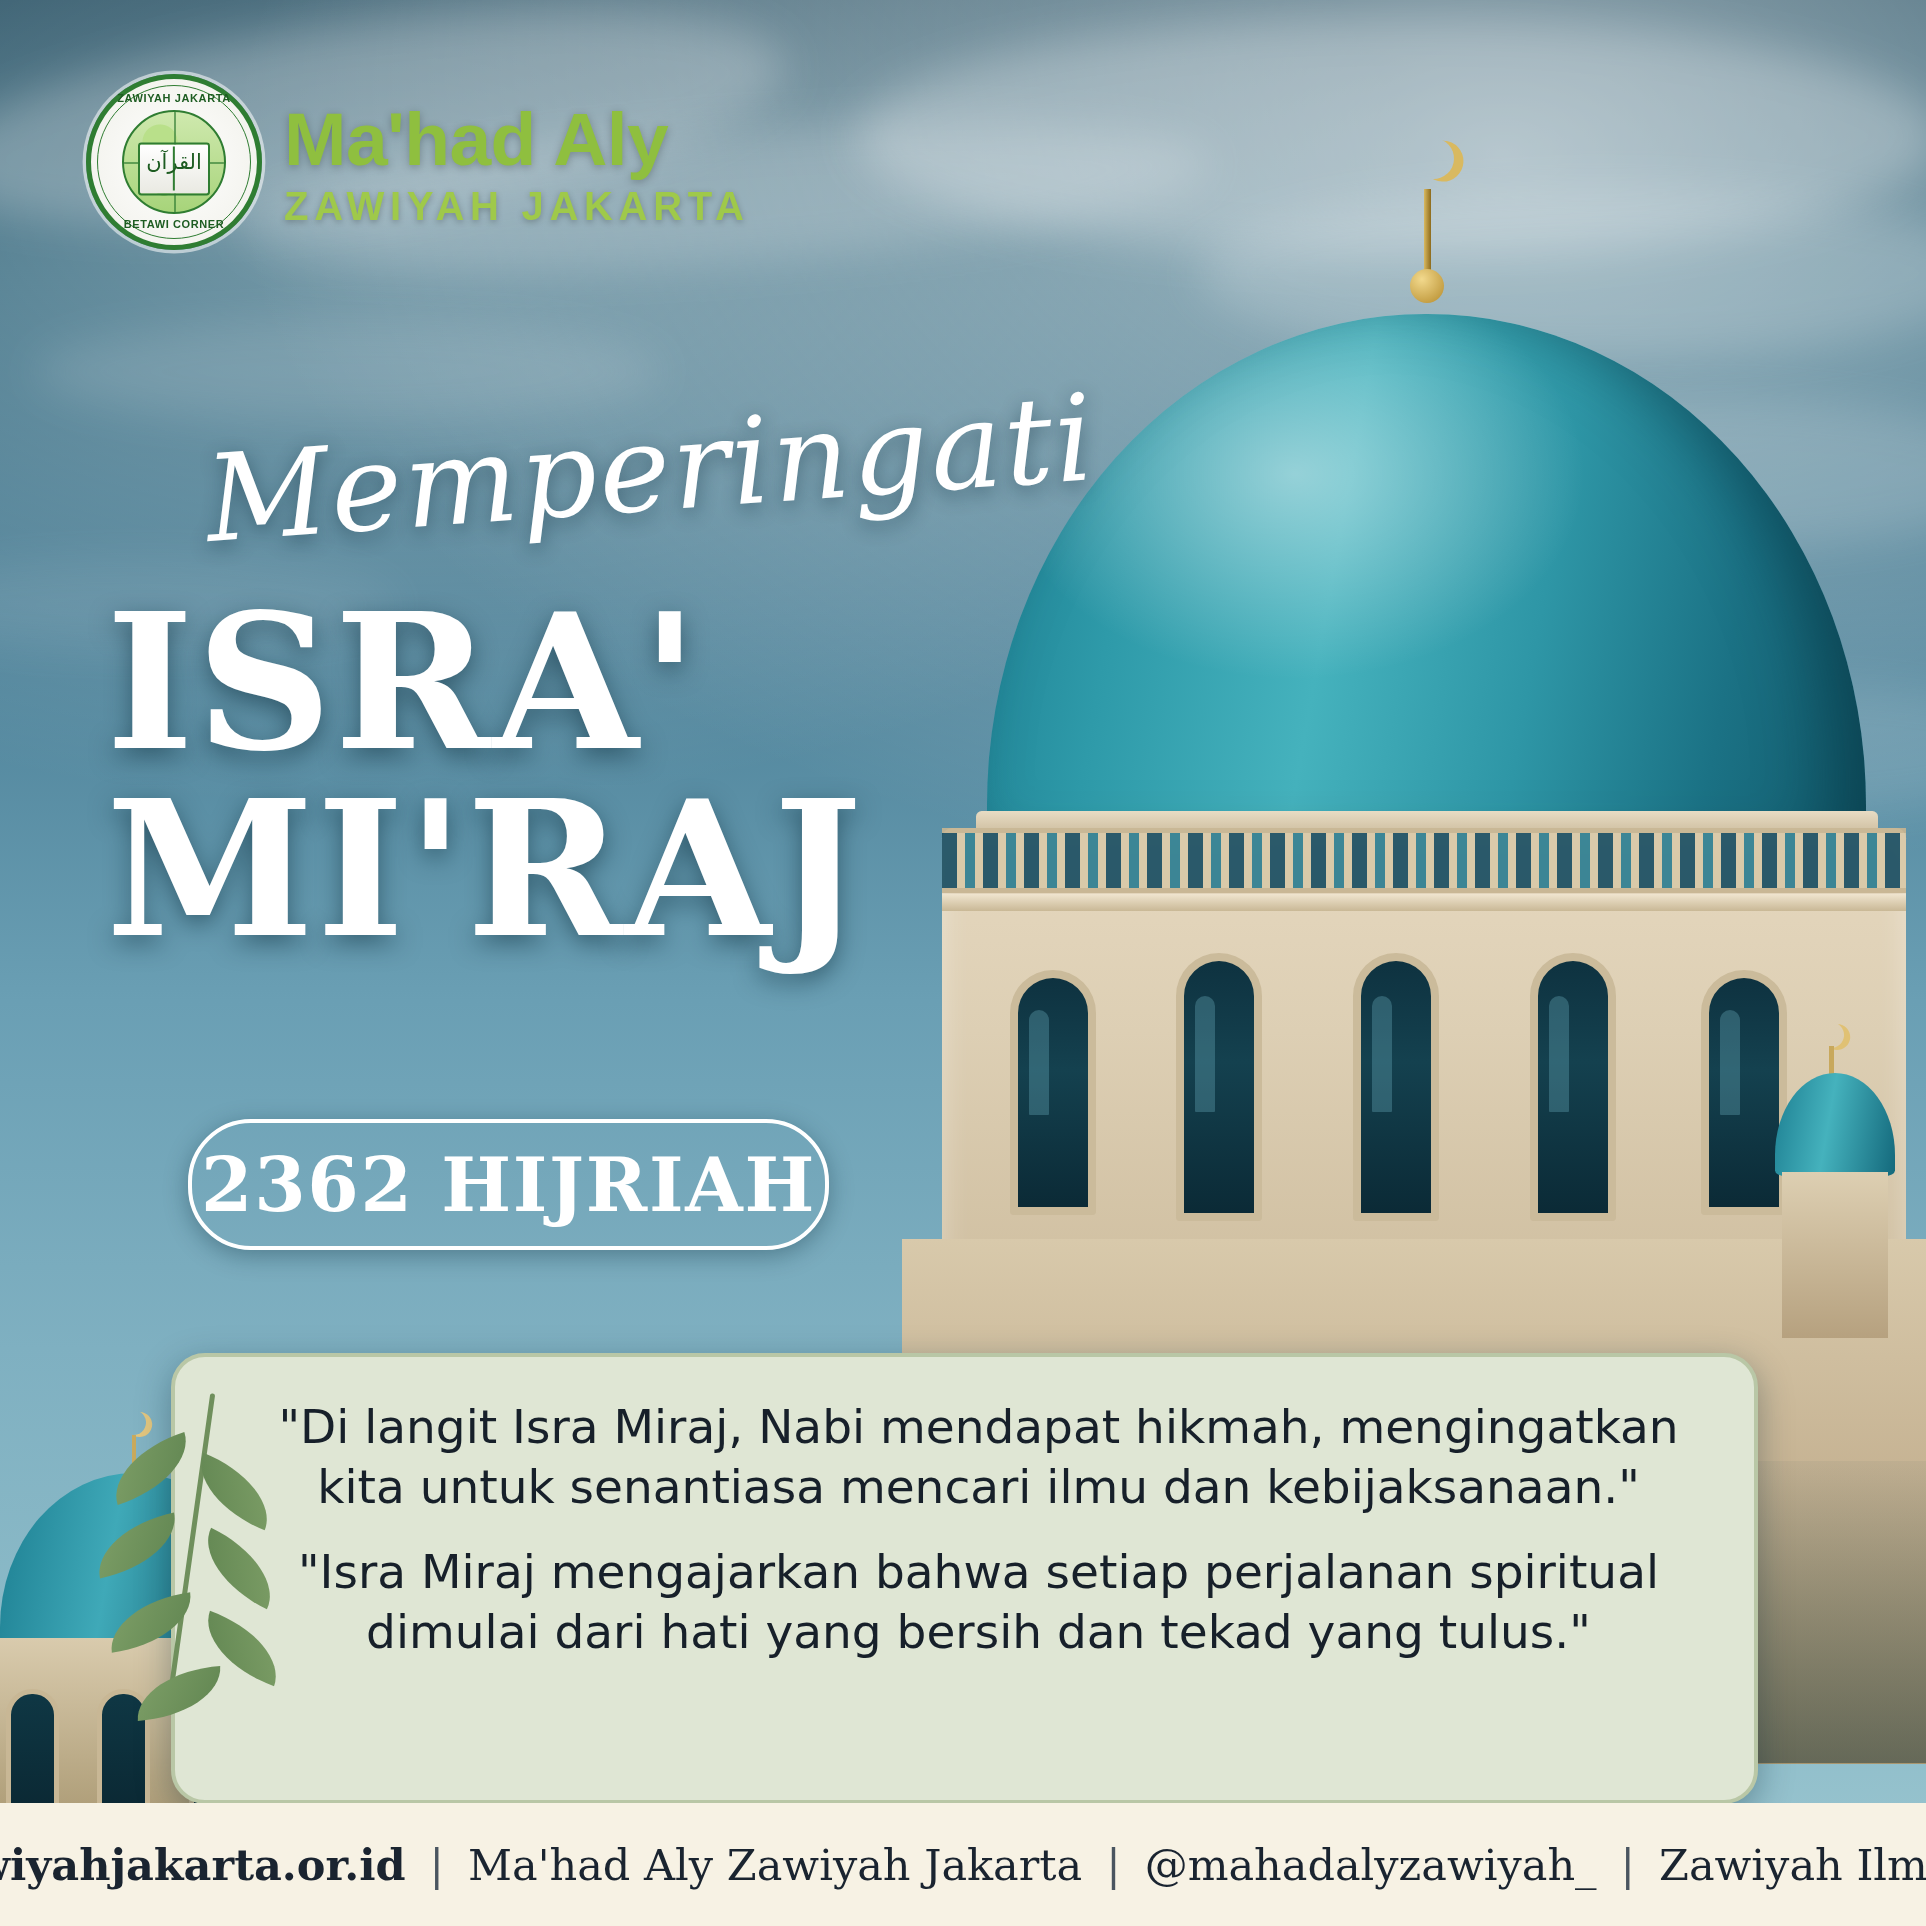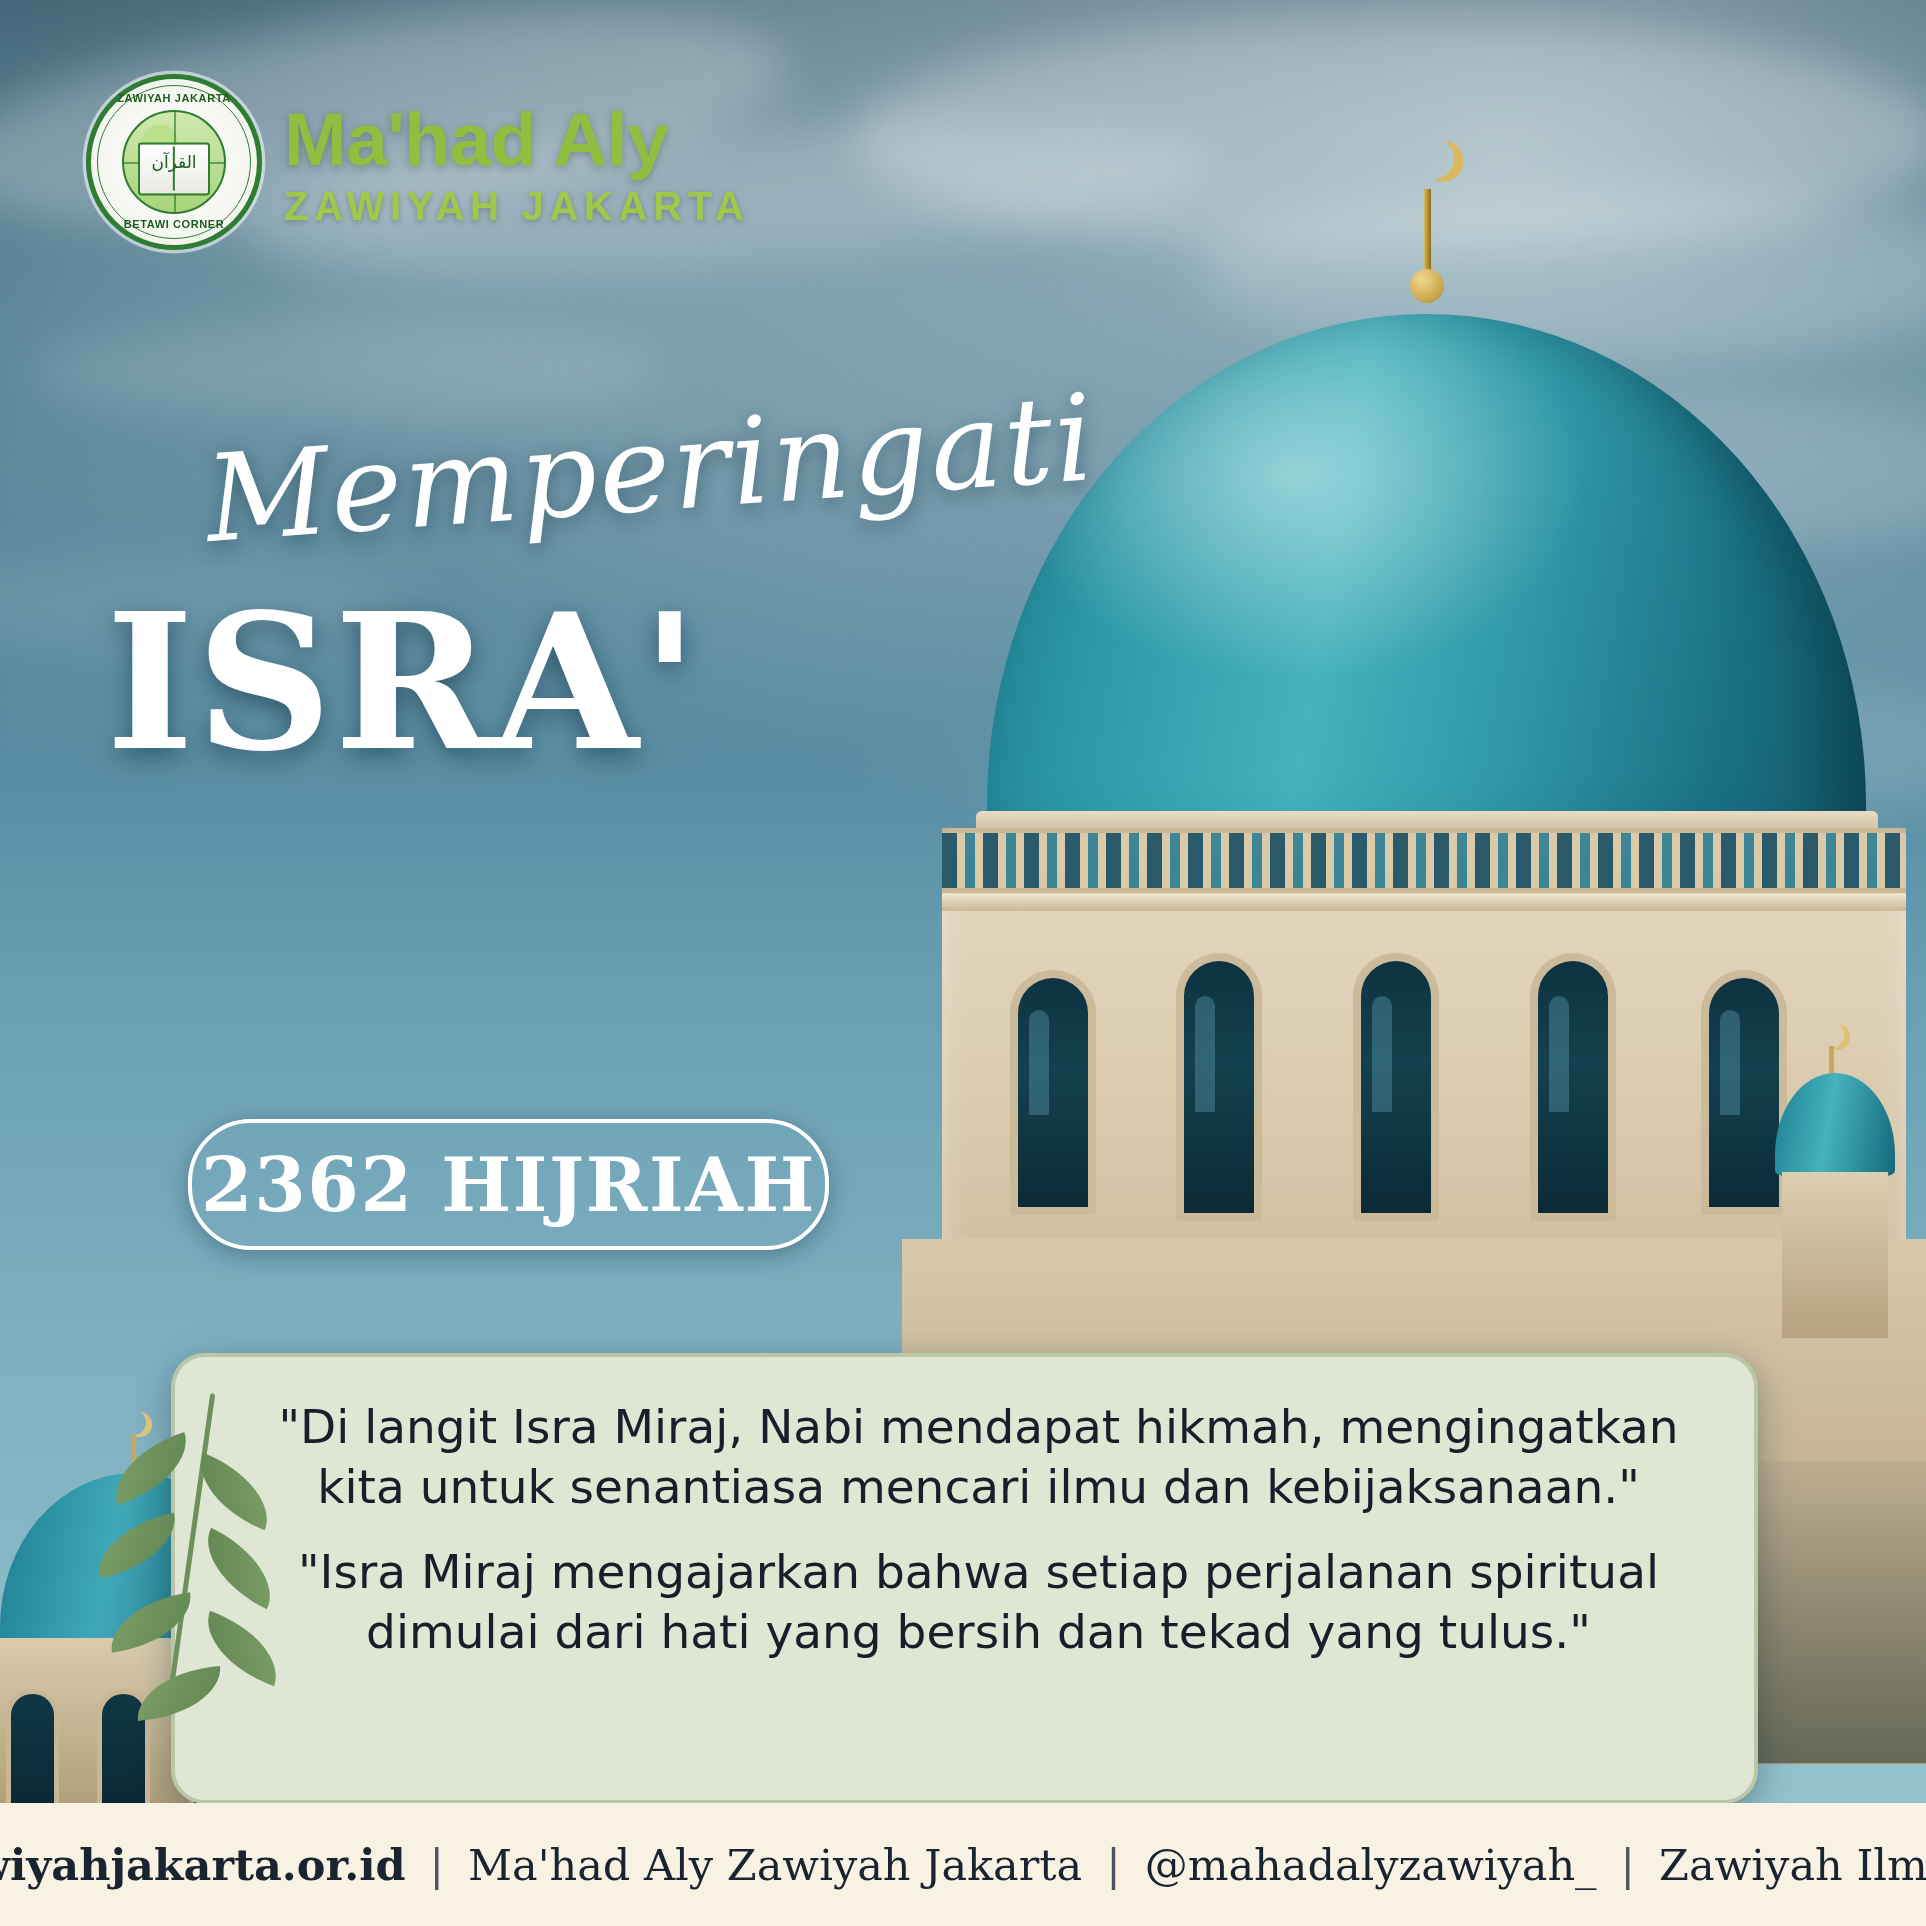--- a/index.html
+++ b/index.html
@@ -296,21 +296,21 @@
   }
   .logo-book::after{
     content:"";
     position:absolute; left:50%; top:2.3px; width:2.3px; height:calc(100% - 4.6px);
     background:#2f7d32; transform: translateX(-50%);
   }
   .logo-arabic {
     position:absolute;
     left: 50%; top: 50%;
     transform: translate(-50%,-50%);
-    font-size: 17px;
+    font-size: 21px;
     color: #1d5c21;
     font-family: "DejaVu Sans", sans-serif;
     z-index: 3;
     text-align: center;
   }
   .ring-label {
     position: absolute;
     left: 0; right: 0;
     text-align: center;
     font-size: 11px;
@@ -525,20 +525,21 @@
     </div>
     <div class="logo-text">
       <div class="logo-title">Ma'had Aly</div>
       <div class="logo-sub">ZAWIYAH JAKARTA</div>
     </div>
   </div>
 
   <div class="script-word">Memperingati</div>
   <div class="title-block">
     <div class="title-1">ISRA'</div>
+    <div class="title-2">MI'RAJ</div>
   </div>
 
   <div class="hijriah-pill">
     <span>2362 HIJRIAH</span>
   </div>
 
   <div class="quote-card">
     <p>"Di langit Isra Miraj, Nabi mendapat hikmah, mengingatkan kita untuk senantiasa mencari ilmu dan kebijaksanaan."</p>
     <p>"Isra Miraj mengajarkan bahwa setiap perjalanan spiritual dimulai dari hati yang bersih dan tekad yang tulus."</p>
   </div>

